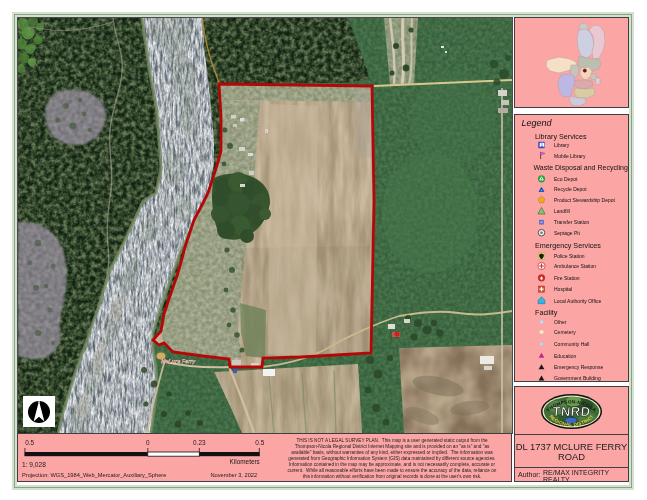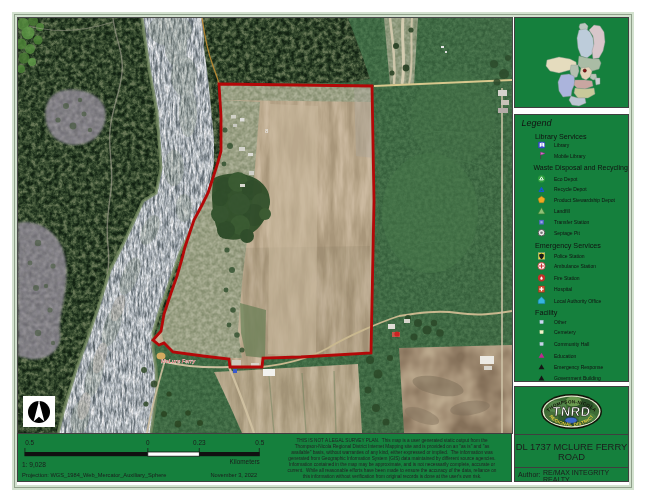--- a/index.html
+++ b/index.html
@@ -1,18 +1,18 @@
 <!DOCTYPE html>
 <html><head>
 <meta charset="utf-8">
 <style>
   html,body{margin:0;padding:0;background:#ffffff;}
   body{width:647px;height:500px;position:relative;font-family:"Liberation Sans",sans-serif;overflow:hidden;}
   .abs{position:absolute;}
-  .box{position:absolute;background:#15803d;border:1px solid #3f3f3f;}
+  .box{position:absolute;background:#fca5a5;border:1px solid #3f3f3f;}
 </style>
 </head>
 <body>
 
 <div class="abs" style="left:14px;top:14px;width:616px;height:472px;border:1px solid #8fa08a;box-shadow:0 0 0 2px #d3e2cf, inset 0 0 0 2px #d3e2cf;"></div>
 
 <div class="abs" id="mapbox" style="left:17px;top:17px;width:494px;height:415px;border:1px solid #4c4c4c;overflow:hidden;background:#3f6b45;">
 <svg width="494" height="415" viewBox="0 0 494 415">
 <defs>
 <filter id="fGreen" color-interpolation-filters="sRGB" x="-2%" y="-2%" width="104%" height="104%">

